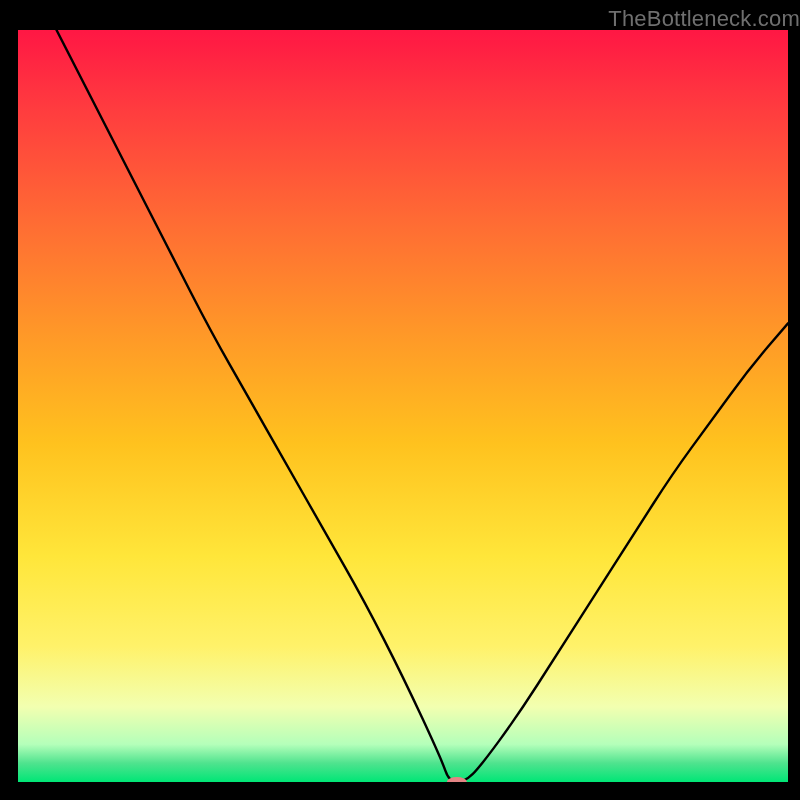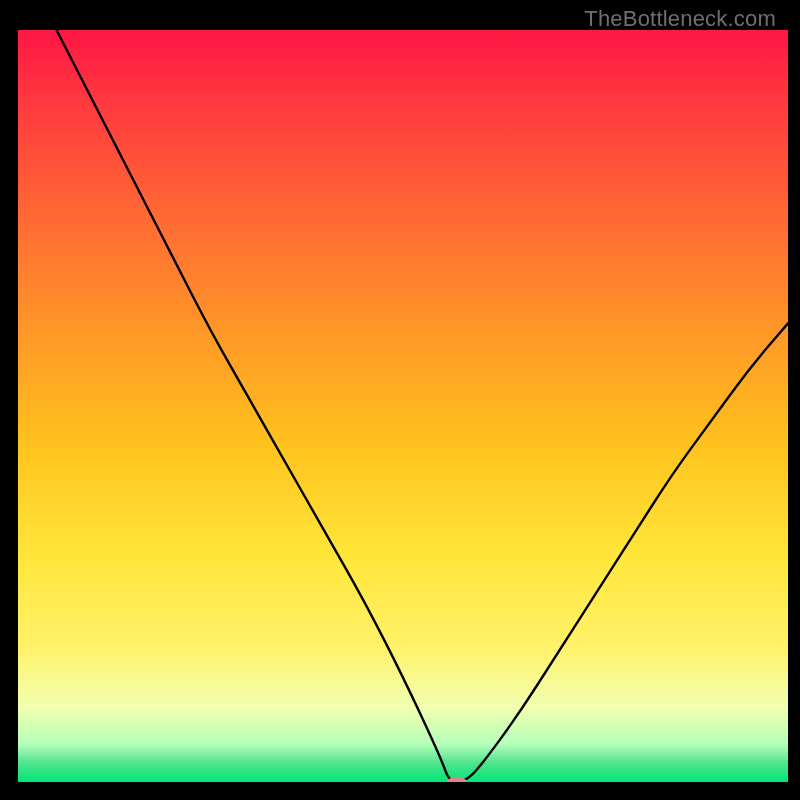--- a/index.html
+++ b/index.html
@@ -13,21 +13,21 @@
   }
   .frame {
     position: relative;
     width: 800px;
     height: 800px;
     background: #000;
   }
   .watermark {
     position: absolute;
     top: 6px;
-    right: 24px;
+    right: 0;
     color: #6f6f6f;
     font-size: 22px;
     letter-spacing: 0.2px;
     z-index: 10;
   }
   .plot {
     position: absolute;
     left: 18px;
     top: 30px;
     width: 770px;

